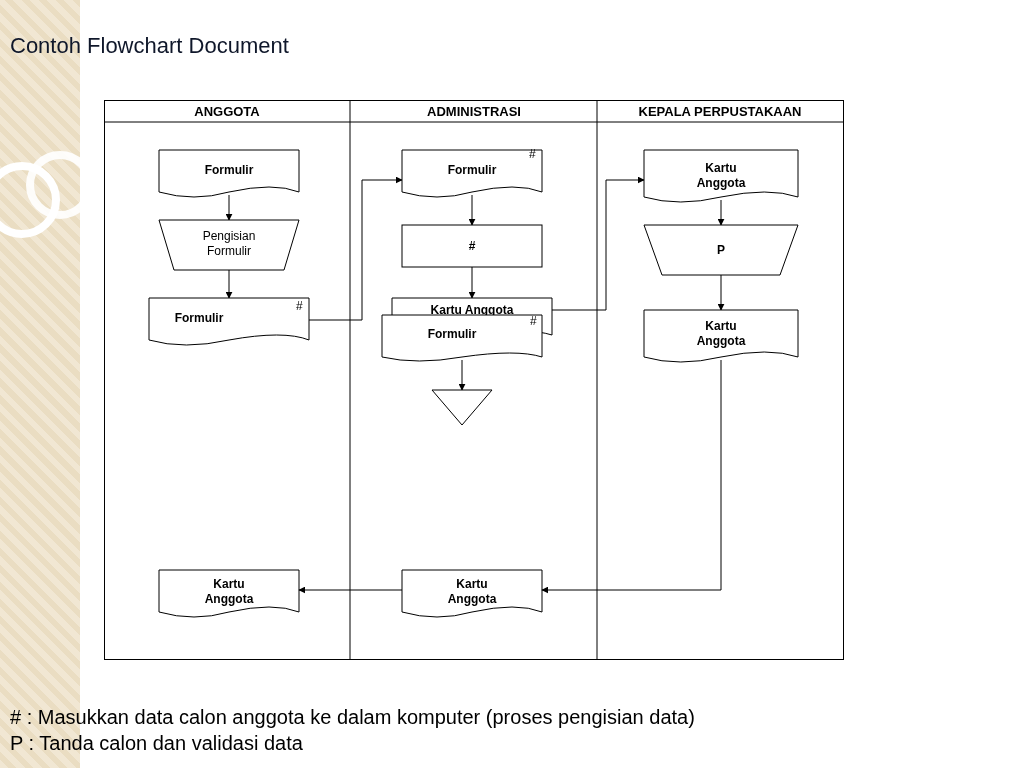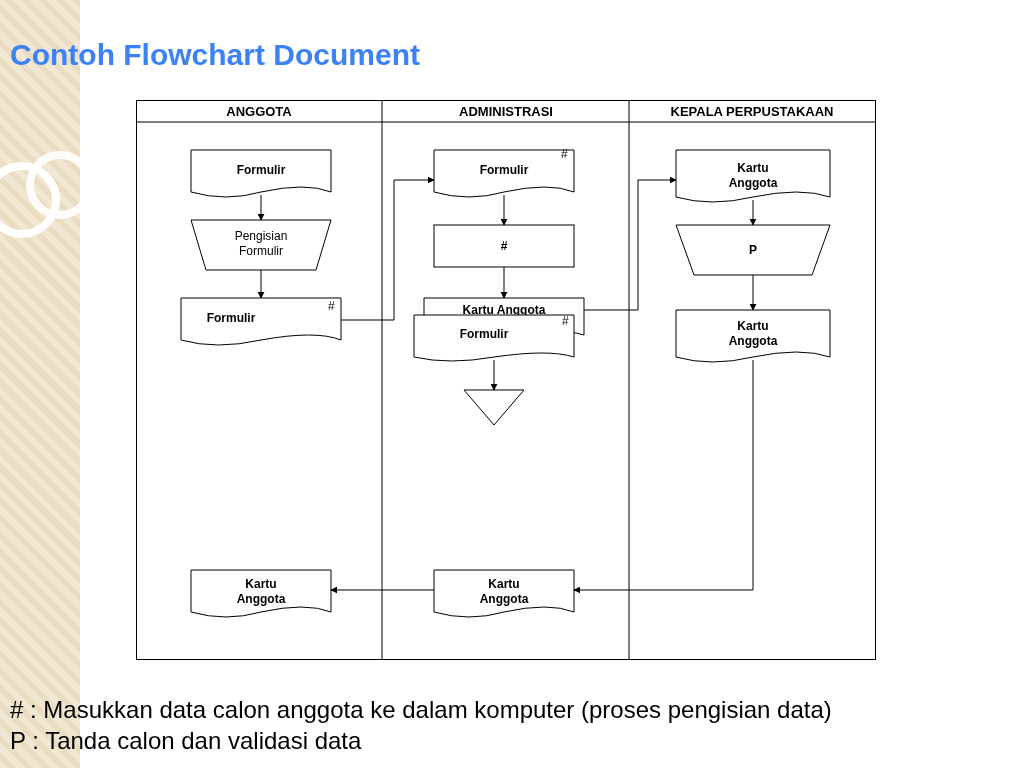--- a/index.html
+++ b/index.html
@@ -21,36 +21,36 @@
     z-index: 0;
   }
   .circles {
     position: absolute;
     left: -18px; top: 140px;
     z-index: 1;
   }
   .title {
     position: absolute;
     left: 10px; top: 18px;
-    font-size: 30px;
-    color: #3b82f6;
-    font-weight: 700;
+    font-size: 22px;
+    color: #0f172a;
+    font-weight: 400;
     z-index: 2;
   }
   .stage {
     position: absolute;
-    left: 136px; top: 100px;
+    left: 104px; top: 100px;
     width: 756px; height: 560px;
     z-index: 2;
   }
   .footer {
     position: absolute;
     left: 10px;
     bottom: 12px;
-    font-size: 24px;
+    font-size: 20px;
     line-height: 1.3;
     z-index: 2;
   }
   svg text {
     font-family: Arial, "Helvetica", sans-serif;
     font-size: 12px;
     fill: #000;
   }
   .hdr {
     font-weight: bold;

